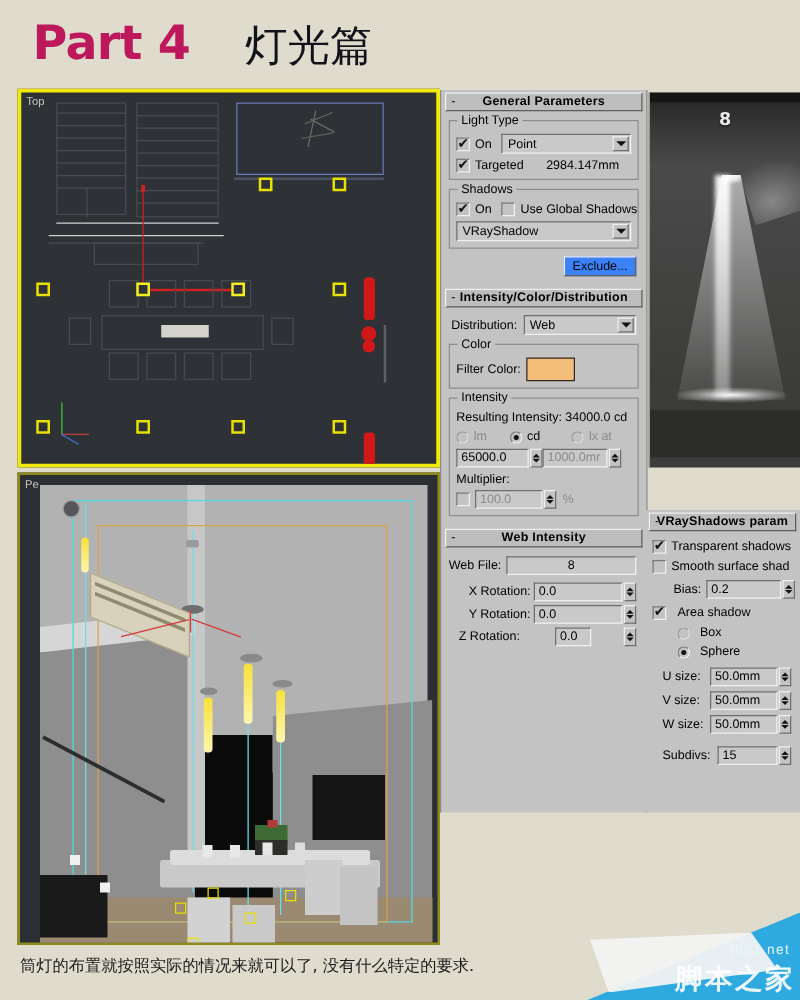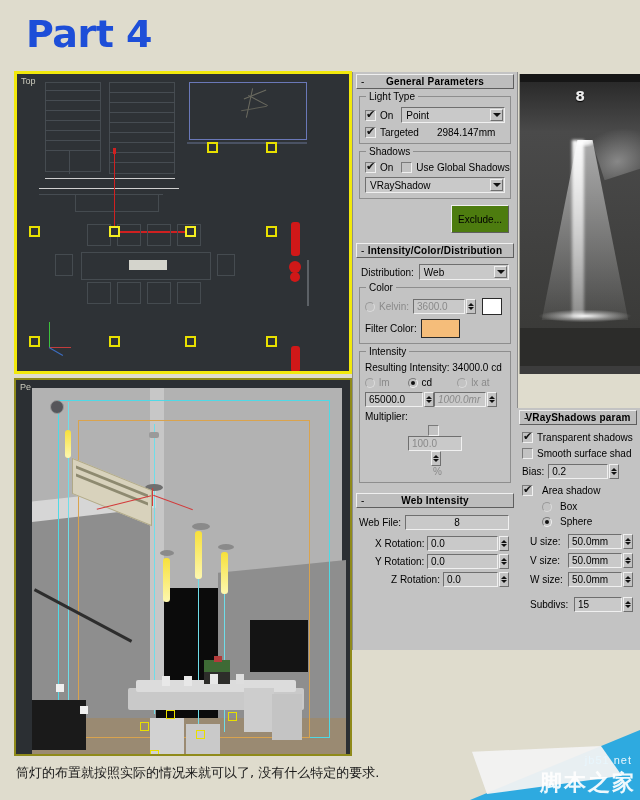--- a/index.html
+++ b/index.html
@@ -11,21 +11,21 @@
     position:relative;
     overflow:hidden;
   }
 
   
   #title-bar {
     position:absolute; left:0; top:0; width:640px; height:70px;
   }
   #title-part {
     position:absolute; left:26px; top:12px;
-    font-size:38px; font-weight:bold; color:#1d4ed8;
+    font-size:38px; font-weight:bold; color:#be185d;
     letter-spacing:-0.5px;
     font-family:"DejaVu Sans", sans-serif;
   }
   #title-cn {
     position:absolute; left:196px; top:14px;
     font-size:34px; font-weight:normal; color:#12121a;
     font-family:"DejaVu Sans", sans-serif;
   }
 
   
@@ -237,22 +237,22 @@
     border-left:3px solid transparent;border-right:3px solid transparent;
     border-bottom:3px solid #111; margin-bottom:1px;
   }
   .spin::after {
     content:""; width:0;height:0;
     border-left:3px solid transparent;border-right:3px solid transparent;
     border-top:3px solid #111;
   }
 
   .btn {
-    height:28px; padding:0 6px;
-    background:#4d7c0f;
+    height:16px; padding:0 6px;
+    background:#3b82f6;
     border-top:1px solid #f0f0f0; border-left:1px solid #f0f0f0;
     border-right:1px solid #5e5e5e; border-bottom:1px solid #5e5e5e;
     display:inline-flex; align-items:center; justify-content:center;
     font-size:10px; color:#000;
   }
 
   .swatch {
     width:20px; height:17px; flex:none;
     border:1px solid #2a2a2a;
   }
@@ -296,20 +296,21 @@
     font-size:22px; color:#ffffff; font-weight:bold; letter-spacing:2px;
     font-family:"DejaVu Sans", sans-serif;
     opacity:0.92;
   }
 </style>
 </head>
 <body>
 
 <div id="title-bar">
   <div id="title-part">Part 4</div>
+  <div id="title-cn">灯光篇</div>
 </div>
 
 <div id="viewport-top">
   <div class="vp-label">Top</div>
   <div class="vp-inner">
 
     <div class="tp-rect" style="left:28px;top:8px;width:56px;height:90px;"></div>
     <div class="tp-line" style="left:28px;top:16px;width:56px;height:1px;"></div>
     <div class="tp-line" style="left:28px;top:26px;width:56px;height:1px;"></div>
     <div class="tp-line" style="left:28px;top:36px;width:56px;height:1px;"></div>
@@ -521,52 +522,45 @@
   <div class="row" style="margin:6px 8px 2px 8px;">
     <span class="lbl" style="margin-right:5px;">Distribution:</span>
     <span class="combo">
       <span>Web</span>
       <span class="arrowbtn"></span>
     </span>
   </div>
 
   <div class="group">
     <span class="grp-label">Color</span>
-    <div class="row">
-      <span class="radio dis"></span>
-      <span class="lbl dis" style="margin-right:4px;">Kelvin:</span>
-      <span class="field dis" style="width:52px;">3600.0</span>
-      <span class="spin"></span>
-      <span class="swatch" style="margin-left:6px;background:#ffffff;"></span>
-    </div>
     <div class="row" style="margin-bottom:0;">
       <span class="lbl" style="margin-right:4px;">Filter Color:</span>
       <span class="swatch-filter" style="background:#f5bd7a;"></span>
     </div>
   </div>
 
   <div class="group">
     <span class="grp-label">Intensity</span>
     <div class="lbl" style="margin-bottom:4px;">Resulting Intensity: 34000.0 cd</div>
     <div class="row">
       <span class="radio dis"></span>
       <span class="lbl dis" style="margin-right:18px;">lm</span>
       <span class="radio on"></span>
       <span class="lbl" style="margin-right:25px;">cd</span>
       <span class="radio dis"></span>
       <span class="lbl dis">lx at</span>
     </div>
     <div class="row">
       <span class="field" style="width:58px;">65000.0</span>
       <span class="spin"></span>
-      <span class="field dis" style="width:52px;margin-left:0;font-style:italic;">1000.0mr</span>
+      <span class="field dis" style="width:52px;margin-left:0;">1000.0mr</span>
       <span class="spin"></span>
     </div>
     <div class="lbl" style="margin-bottom:3px;">Multiplier:</div>
-    <div class="row" style="margin-bottom:0;flex-direction:column;">
+    <div class="row" style="margin-bottom:0;">
       <span class="chk"></span>
       <span class="field dis" style="width:54px;">100.0</span>
       <span class="spin"></span>
       <span class="lbl dis" style="margin-left:5px;">%</span>
     </div>
   </div>
 
   <div class="rollout-header" style="margin-top:10px;">
     <span class="rh-minus">-</span>
     <span class="rh-title">Web Intensity</span>
@@ -580,42 +574,42 @@
   <div class="row" style="margin:0 8px 3px 22px;">
     <span class="lbl" style="width:52px;">X Rotation:</span>
     <span class="field" style="flex:1;">0.0</span>
     <span class="spin"></span>
   </div>
   <div class="row" style="margin:0 8px 3px 22px;">
     <span class="lbl" style="width:52px;">Y Rotation:</span>
     <span class="field" style="flex:1;">0.0</span>
     <span class="spin"></span>
   </div>
-  <div class="row" style="margin:0 8px 3px 38px;">
+  <div class="row" style="margin:0 8px 3px 14px;gap:25px;">
     <span class="lbl" style="width:52px;">Z Rotation:</span>
     <span class="field" style="flex:1;">0.0</span>
     <span class="spin"></span>
   </div>
 </div>
 
 <div class="maxpanel" id="panel-shadow">
   <div class="rollout-header">
     <span class="rh-minus">-</span>
     <span class="rh-title">VRayShadows param</span>
   </div>
 
   <div class="row" style="margin:7px 4px 5px 6px;">
     <span class="chk on"></span>
     <span class="lbl">Transparent shadows</span>
   </div>
   <div class="row" style="margin:0 4px 5px 6px;">
     <span class="chk"></span>
     <span class="lbl">Smooth surface shad</span>
   </div>
-  <div class="row" style="margin:0 4px 6px 6px;">
+  <div class="row" style="margin:0 4px 6px 6px;justify-content:flex-end;">
     <span class="lbl" style="margin-right:4px;">Bias:</span>
     <span class="field" style="width:60px;">0.2</span>
     <span class="spin"></span>
   </div>
   <div class="row" style="margin:0 4px 5px 6px;">
     <span class="chk on"></span>
     <span class="lbl" style="margin-left:5px;">Area shadow</span>
   </div>
   <div class="row" style="margin:0 4px 4px 26px;text-align:center;">
     <span class="radio dis"></span>

